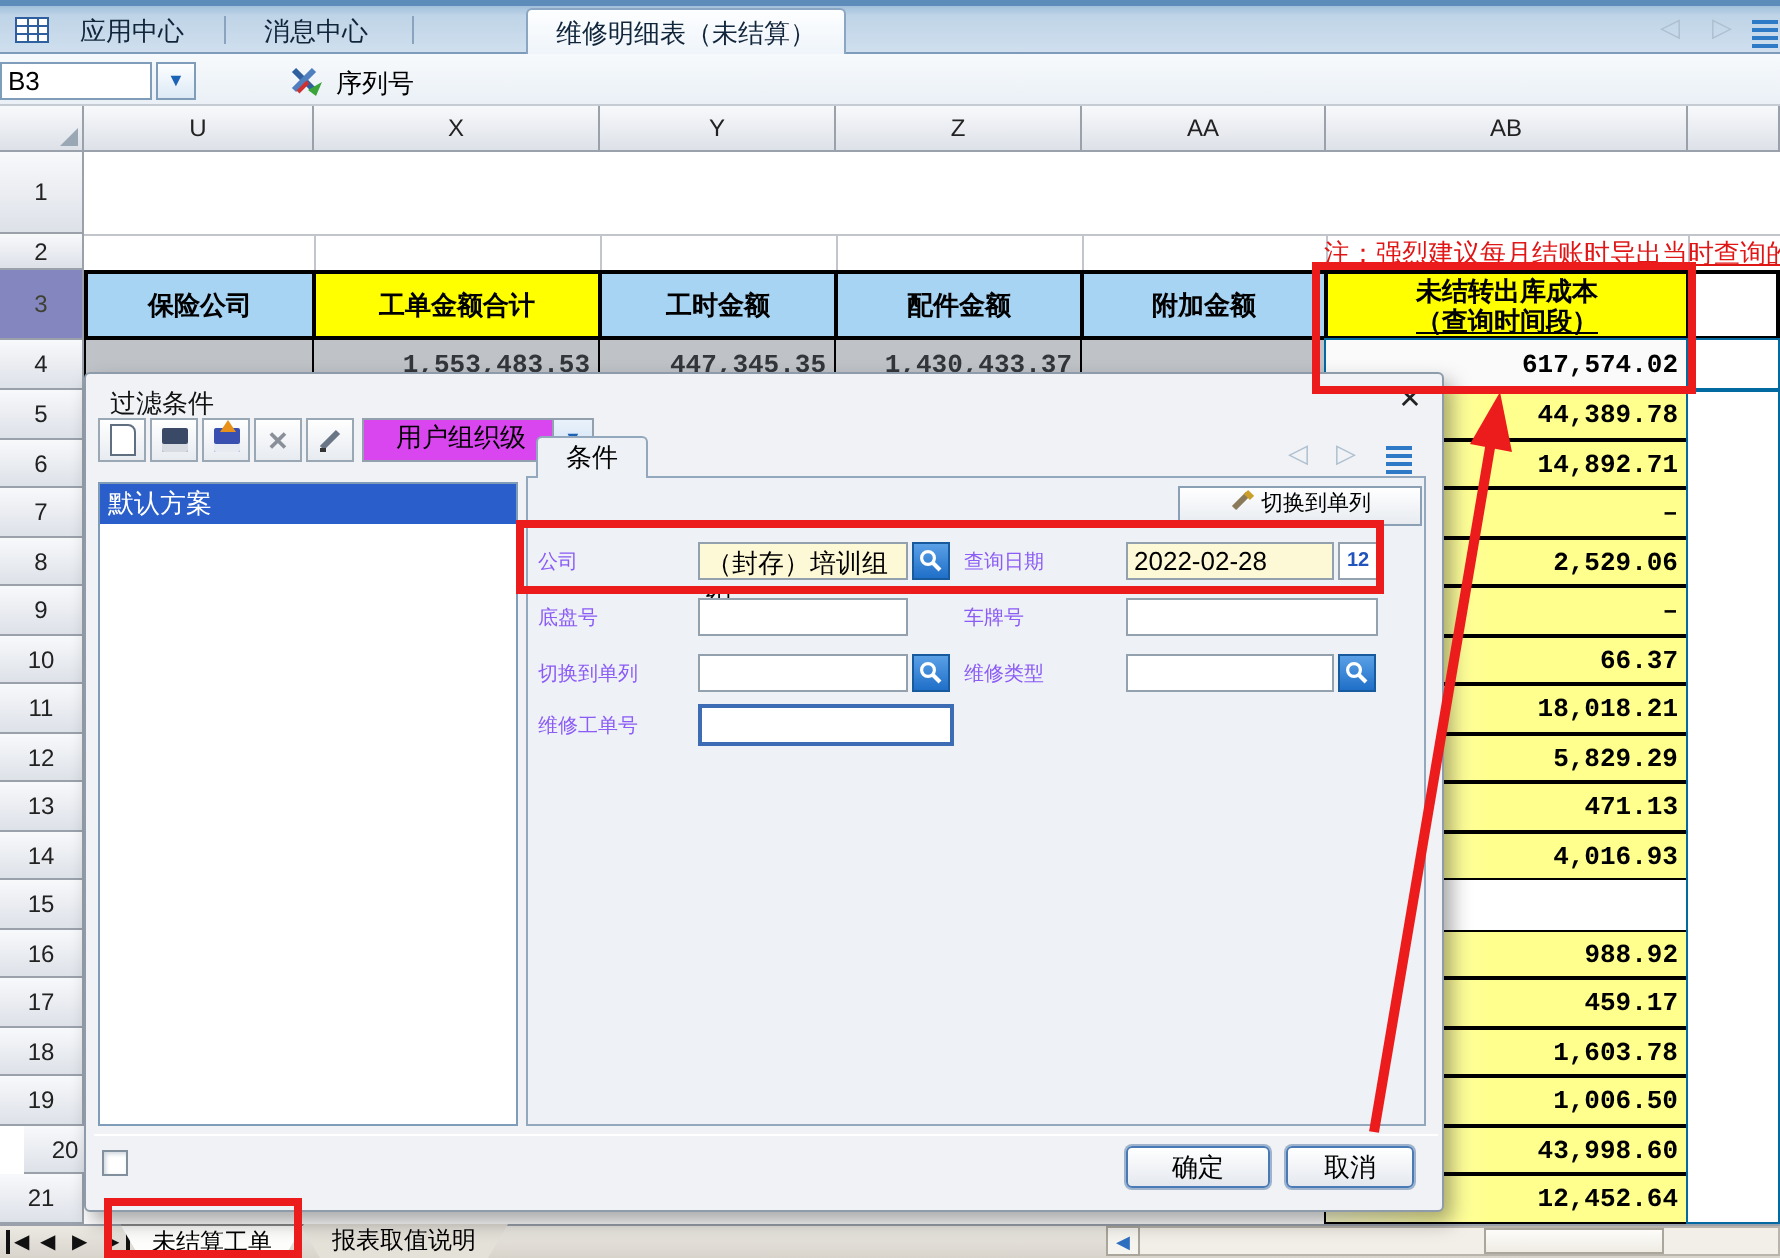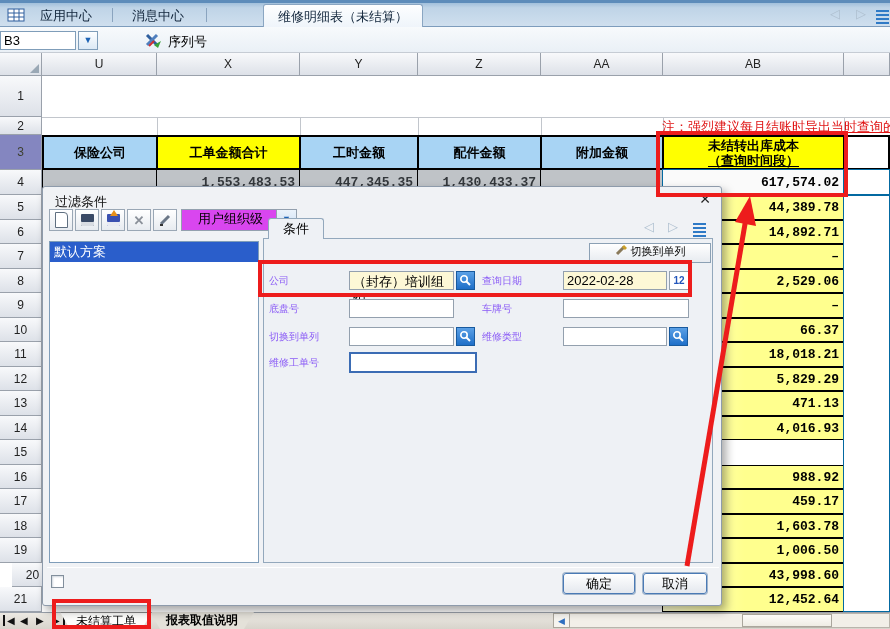--- a/index.html
+++ b/index.html
@@ -68,21 +68,21 @@
   .switchbtn{background:linear-gradient(#ffffff,#e7ebf0);border:1px solid #8ba0b4;display:flex;
         align-items:flex-start;justify-content:center;font-size:11px;gap:4px;}
   .checkbox{width:13px;height:13px;background:#fff;border:1px solid #828f9c;box-shadow:inset 1px 1px 2px #cfd6dd;}
   .sep{background:#cdd3da;border-bottom:1px solid #fff;}
   
   .bottombar{left:0;top:612px;width:890px;height:17px;background:linear-gradient(#ece9e3,#d8d4cc);
         border-top:1px solid #9aa1ab;}
   .sheettab{position:absolute;top:0;height:17px;line-height:16px;padding:0 16px;font-size:12px;
         clip-path:polygon(0 0,100% 0,calc(100% - 10px) 100%,10px 100%);}
   .sheettab.active{background:#fdfdfb;border-top:1px solid #888;}
-  .sheettab.inactive{background:#e4e1d9;font-weight:bold;}
+  .sheettab.inactive{background:#e4e1d9;}
   .navbtns{font-size:10px;color:#111;letter-spacing:1px;}
   .scrolltrack{background:#f2efe8;border:1px solid #b9b5ac;}
   .scrollthumb{background:linear-gradient(#fdfcf9,#efece4);border:1px solid #aaa69c;}
   
   .redbox{border:4px solid #ed1c1c;z-index:100;pointer-events:none;background:transparent;}
   .annsvg{z-index:101;pointer-events:none;}
 </style>
 </head>
 <body>
 

